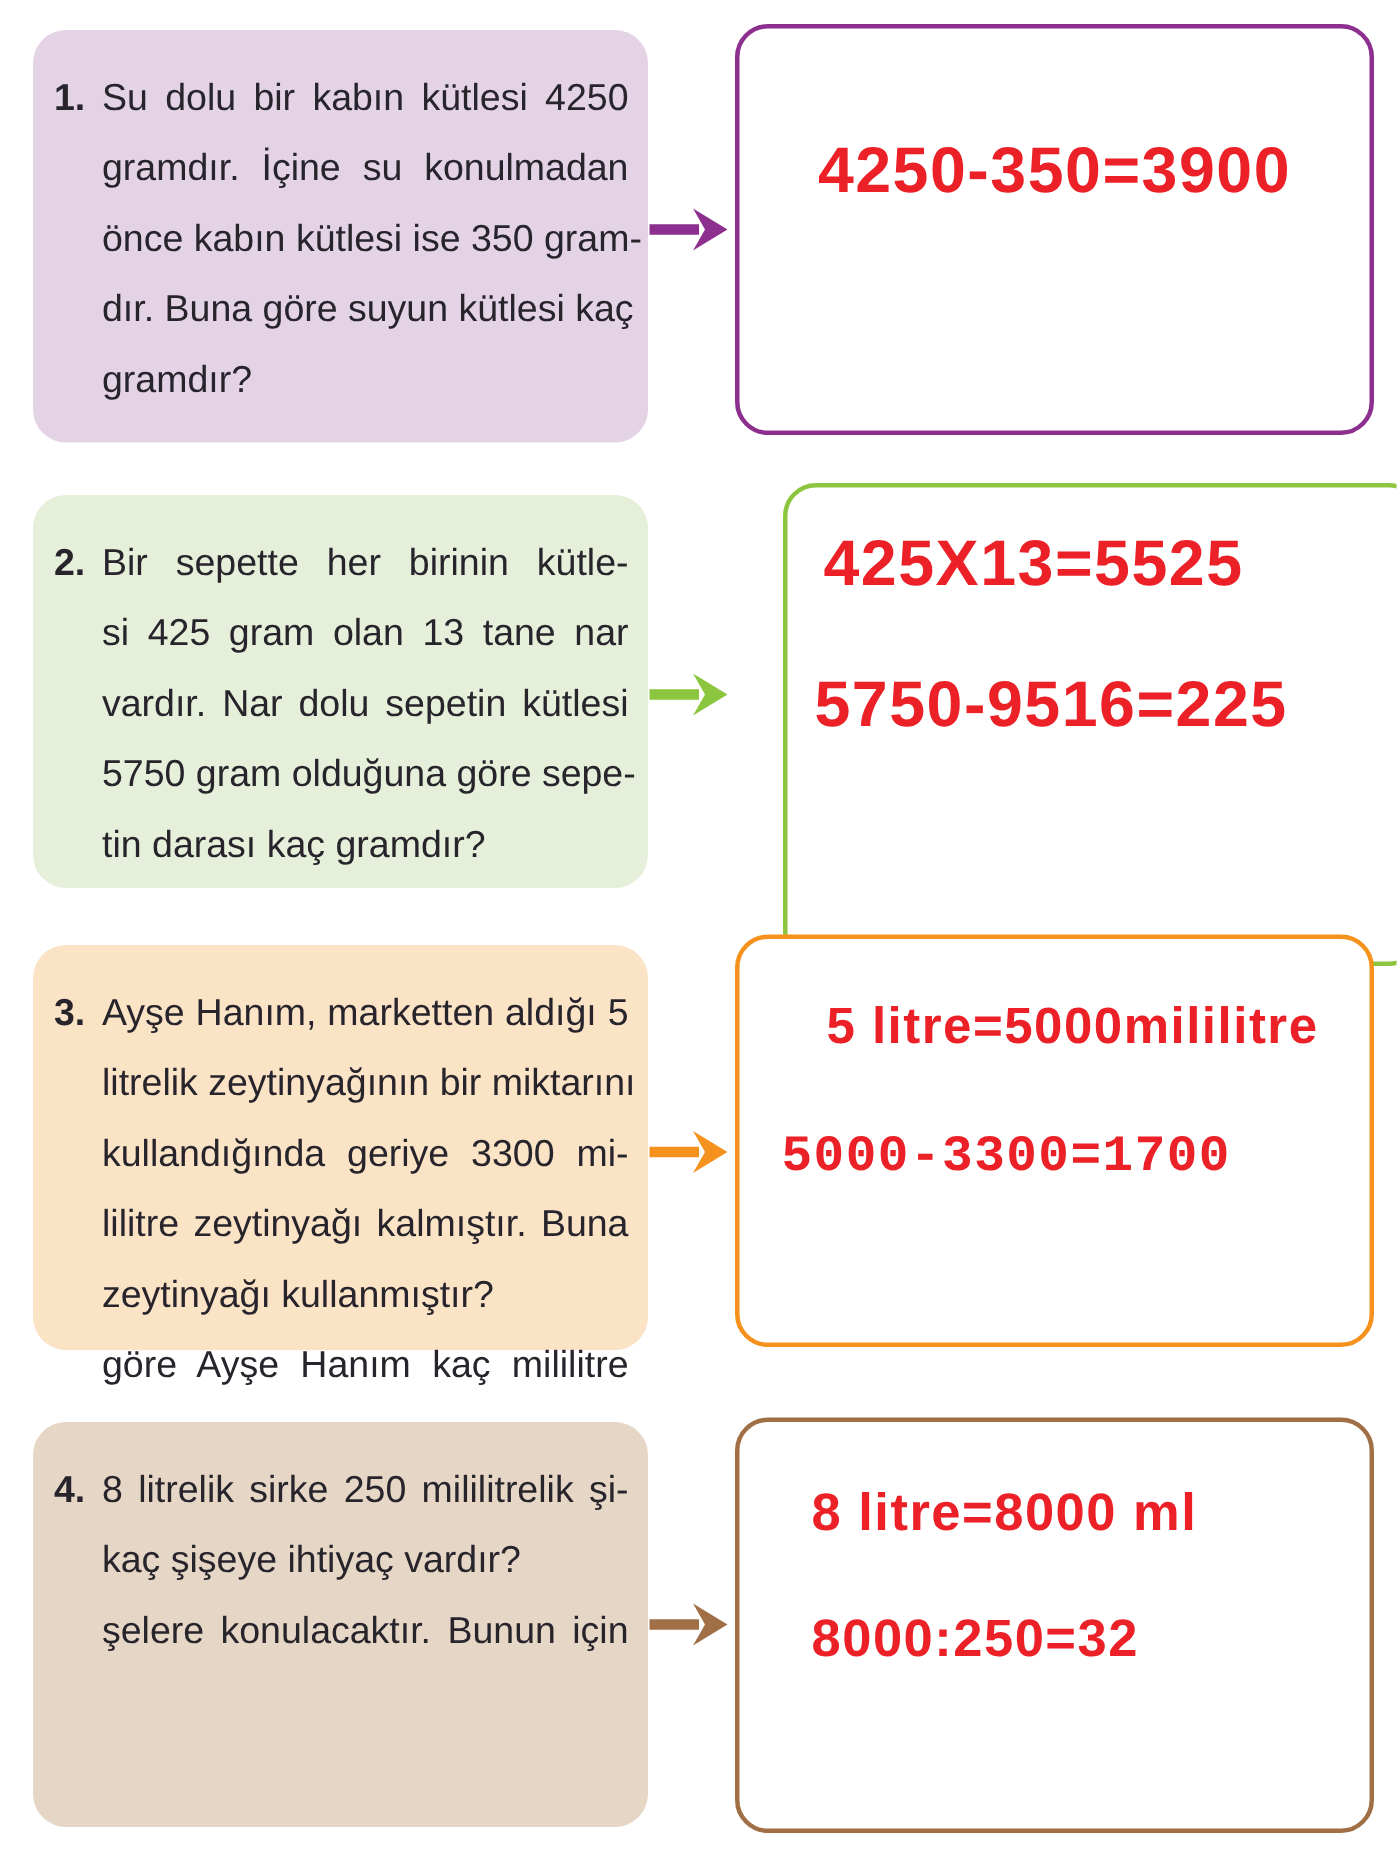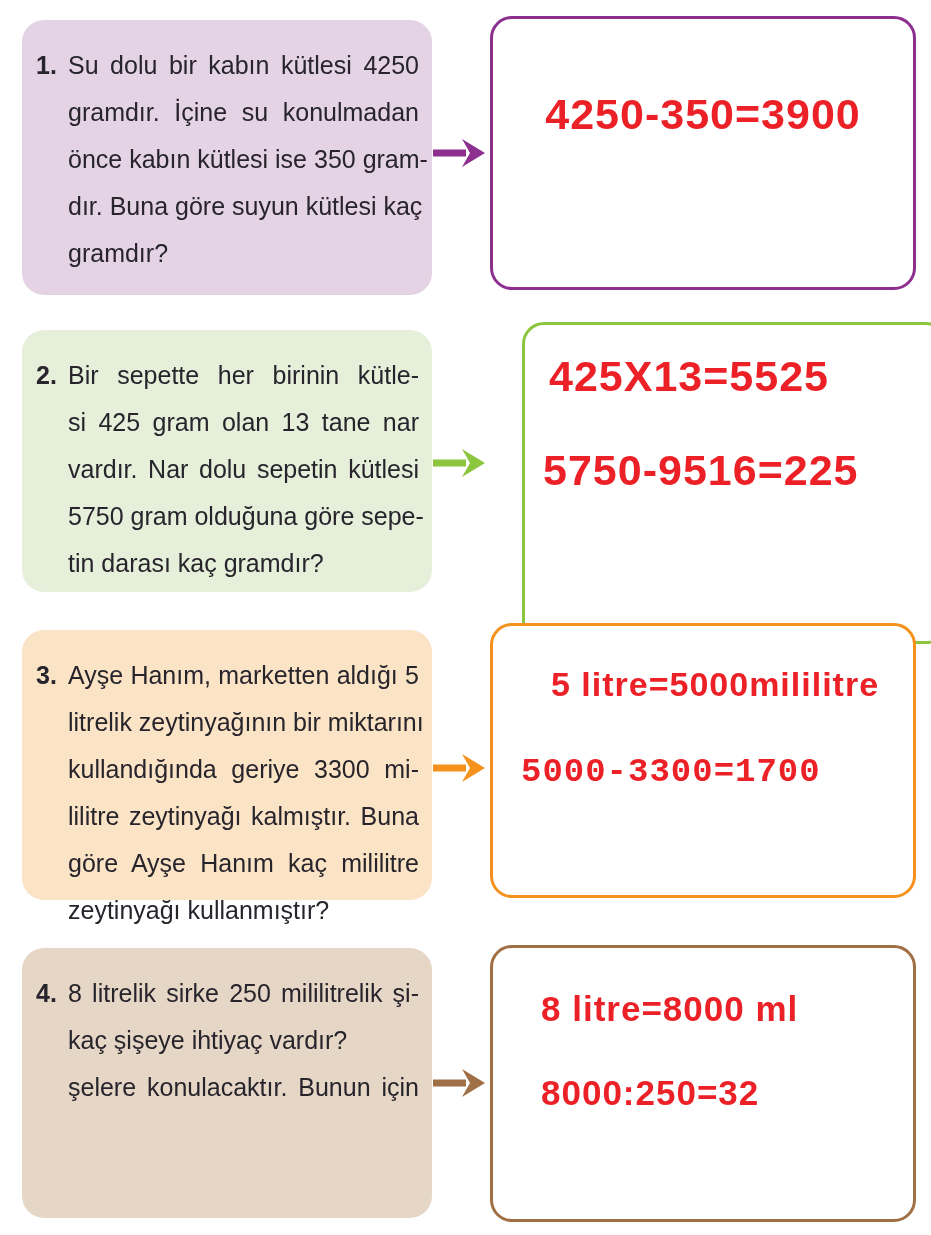--- a/index.html
+++ b/index.html
@@ -132,22 +132,22 @@
     <div class="aline a2-l2" style="color: rgb(236, 33, 39);">5750-9516=225</div>
   </div>
 
   <div class="qbox" id="q3" style="background: rgb(251, 227, 197);">
     <span class="qnum">3.</span>
     <div class="qlines">
       <div class="qline">Ayşe Hanım, marketten aldığı 5</div>
       <div class="qline">litrelik zeytinyağının bir miktarını</div>
       <div class="qline">kullandığında geriye 3300 mi-</div>
       <div class="qline">lilitre zeytinyağı kalmıştır. Buna</div>
+      <div class="qline last">zeytinyağı kullanmıştır?</div>
       <div class="qline">göre Ayşe Hanım kaç mililitre</div>
-      <div class="qline last">zeytinyağı kullanmıştır?</div>
     </div>
   </div>
 
   <svg class="arrow" id="ar3" viewBox="0 0 54 34" style="color: rgb(245, 146, 30);">
     <rect x="1" y="13.5" width="33" height="7" fill="currentColor"></rect>
     <polygon points="30,3 53,17 30,31 38,17" fill="currentColor"></polygon>
   </svg>
 
   <div class="abox" id="a3" style="border-color: rgb(245, 146, 30);">
     <div class="aline a3-l1" style="color: rgb(236, 33, 39);">5 litre=5000mililitre</div>

